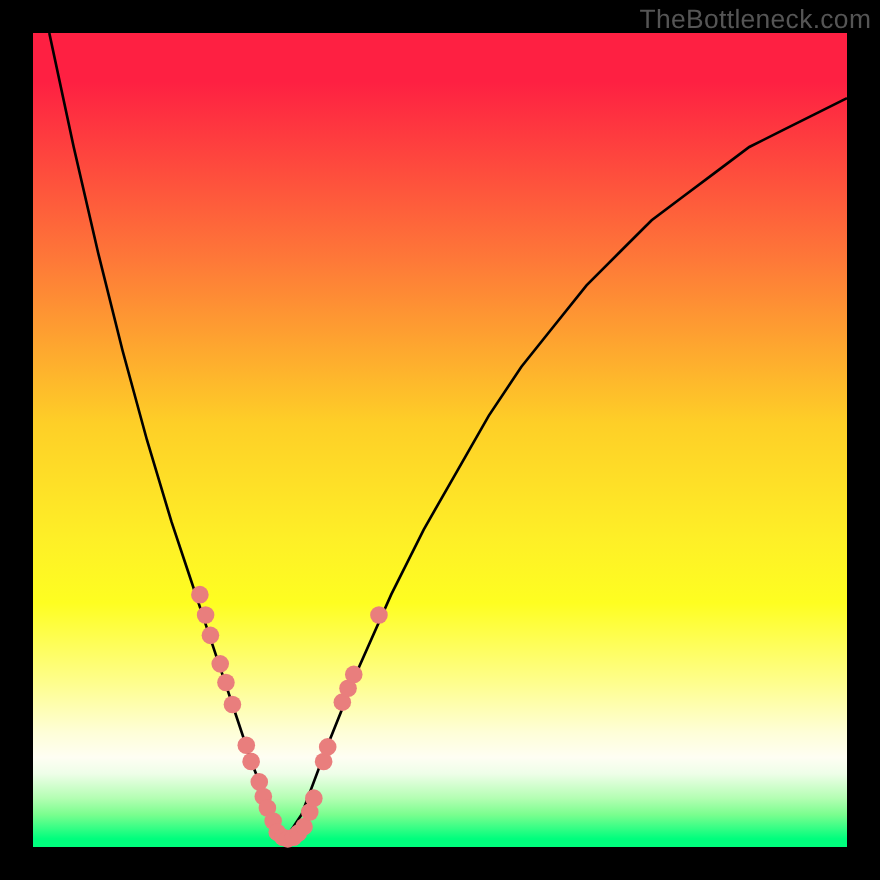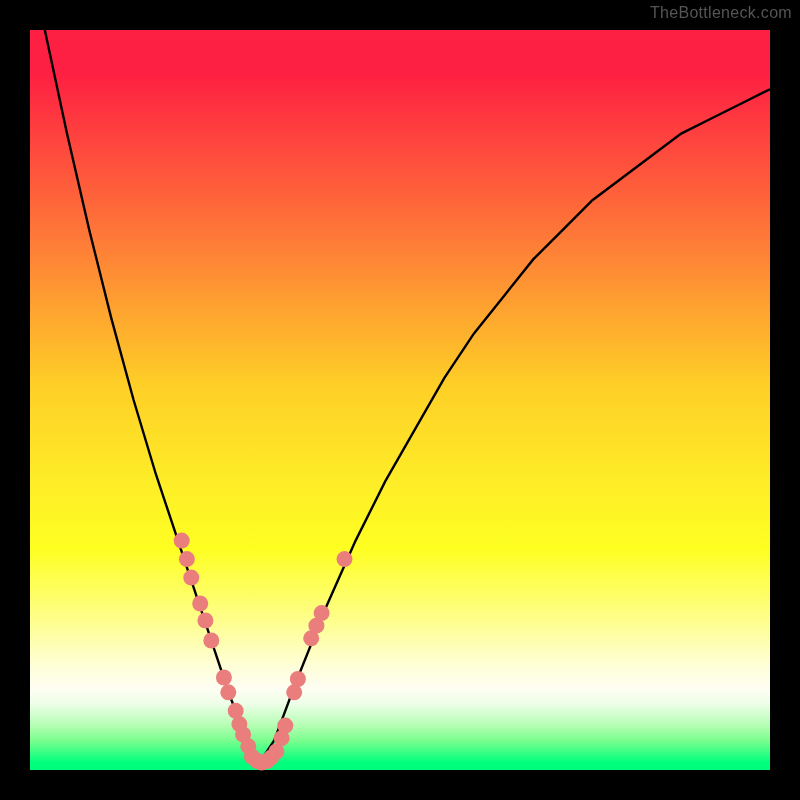--- a/index.html
+++ b/index.html
@@ -38,21 +38,21 @@
     #b4feb3 94%,
     #7bfe8f 96%,
     #00fe7d 99%,
     #00fe7d 100%);
 }
 .watermark {
   position: absolute;
   top: 4px;
   right: 8px;
   color: #555;
-  font-size: 16px;
+  font-size: 24px;
   font-weight: 500;
   letter-spacing: 0.3px;
   user-select: none;
   margin-left: 40px;
 }
 svg.overlay {
   position: absolute;
   left: 0;
   top: 0;
   width: 740px;

